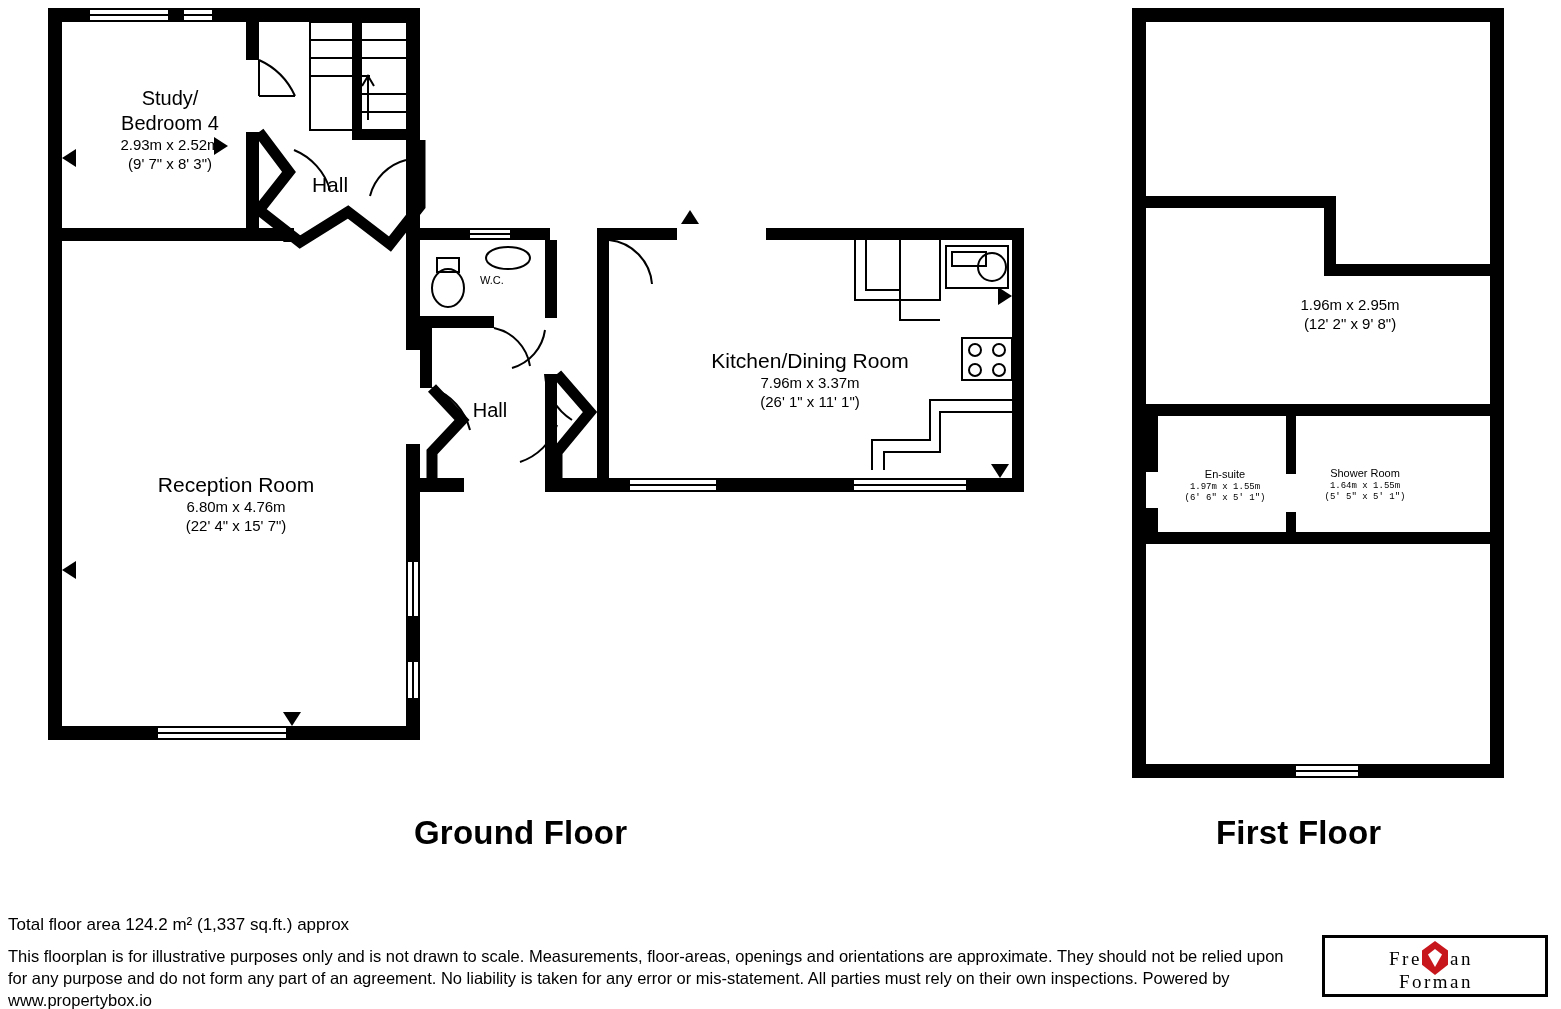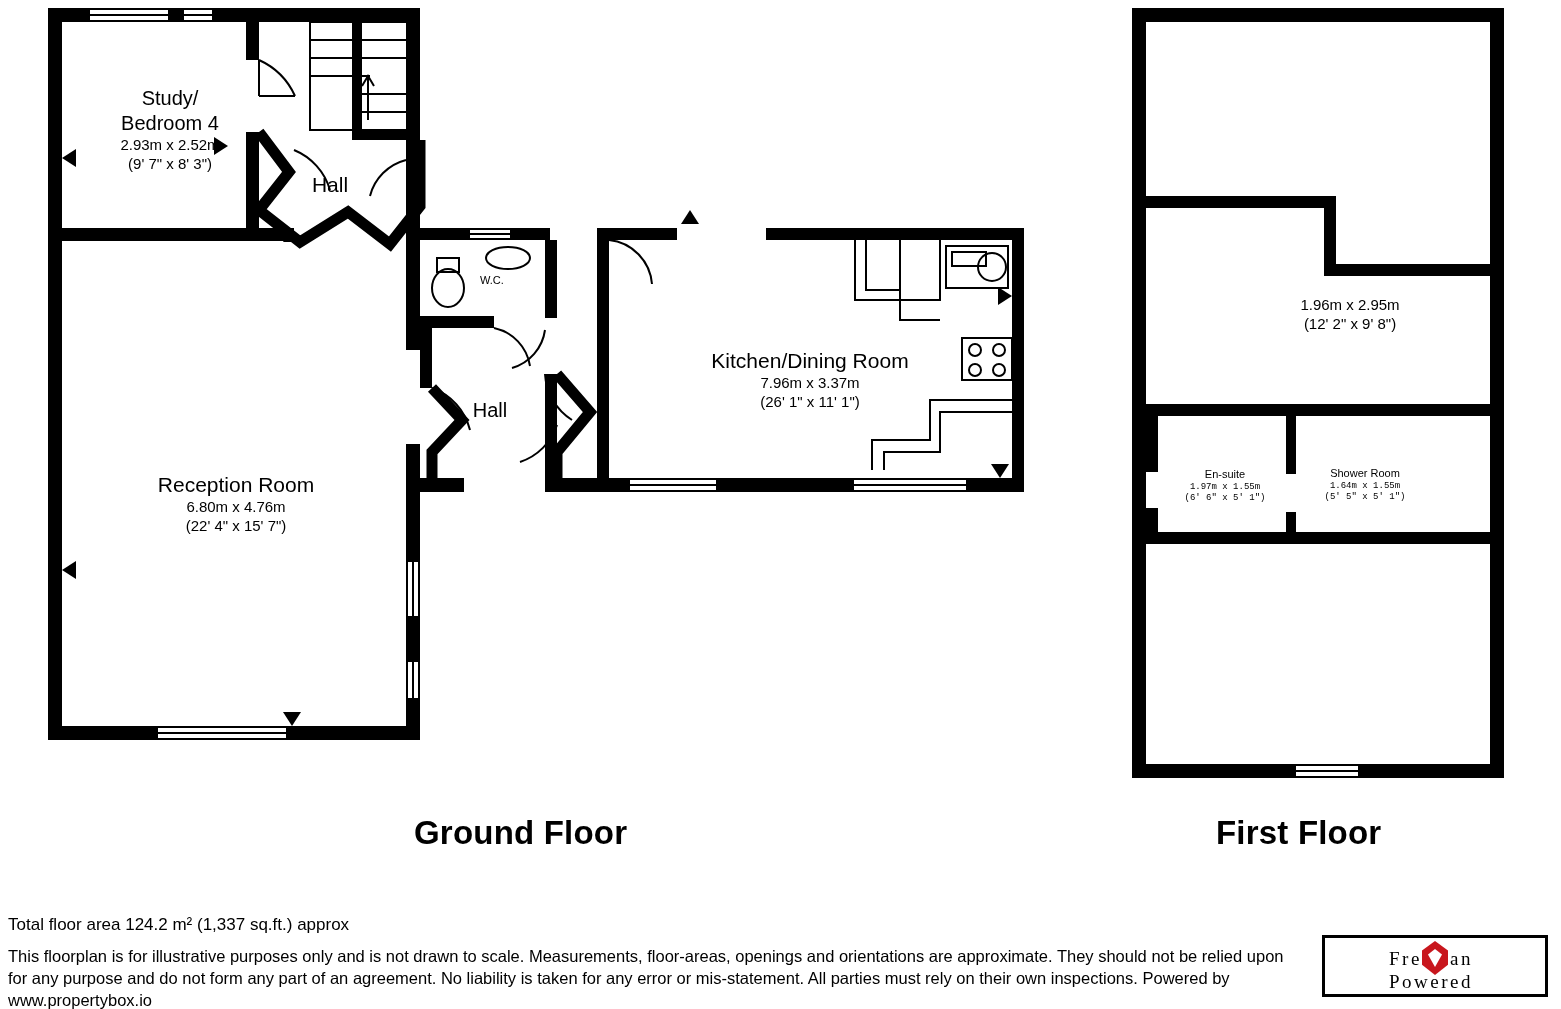--- a/index.html
+++ b/index.html
@@ -305,15 +305,15 @@
 <div class="footer-area" style="left:8px;top:915px;">Total floor area 124.2 m² (1,337 sq.ft.) approx</div>
 <div class="footer-disc" style="left:8px;top:946px;">This floorplan is for illustrative purposes only and is not drawn to scale. Measurements, floor-areas, openings and orientations are approximate. They should not be relied upon for any purpose and do not form any part of an agreement. No liability is taken for any error or mis-statement. All parties must rely on their own inspections. Powered by www.propertybox.io</div>
 
 <div class="logo" style="left:1322px;top:935px;width:226px;height:62px;">
   <div class="crest">
     <div class="d"></div>
       <div class="d2"></div>
   </div>
   <div class="txt">
     <div>Freeman</div>
-    <div style="text-align:right;">Powered</div>
+    <div style="text-align:right;">Forman</div>
   </div>
 </div>
 
 </body></html>

